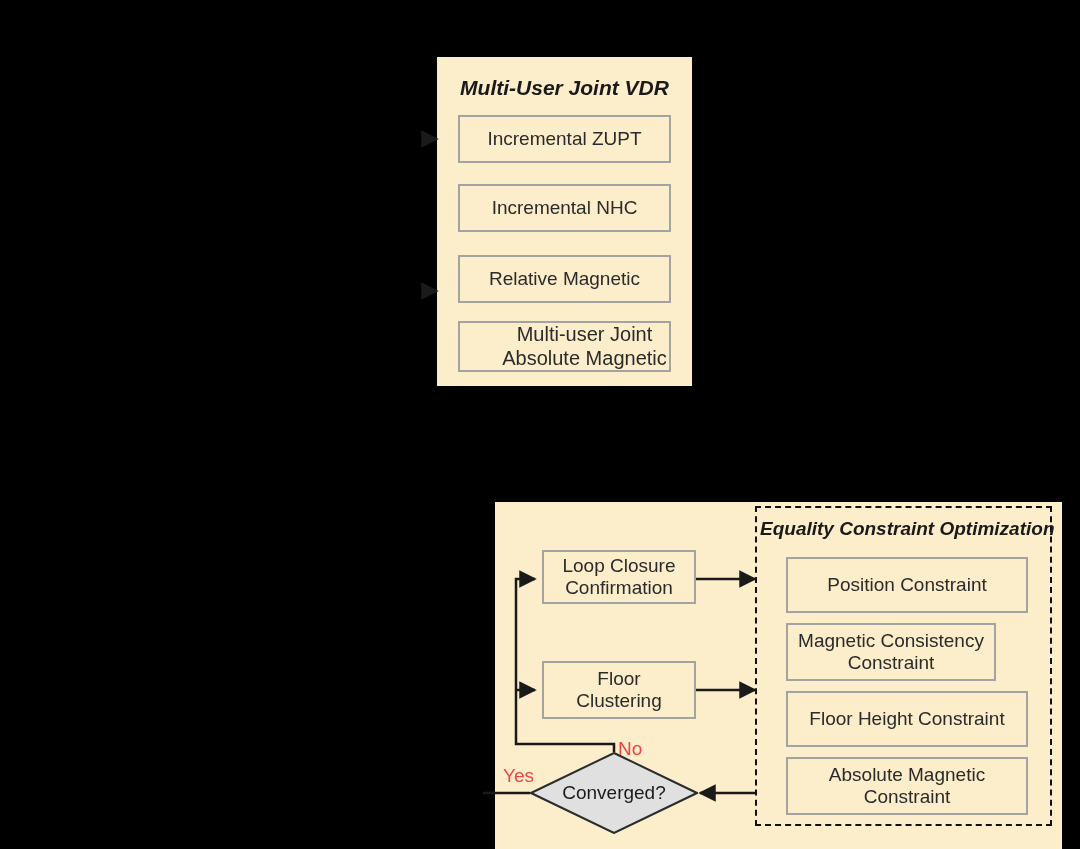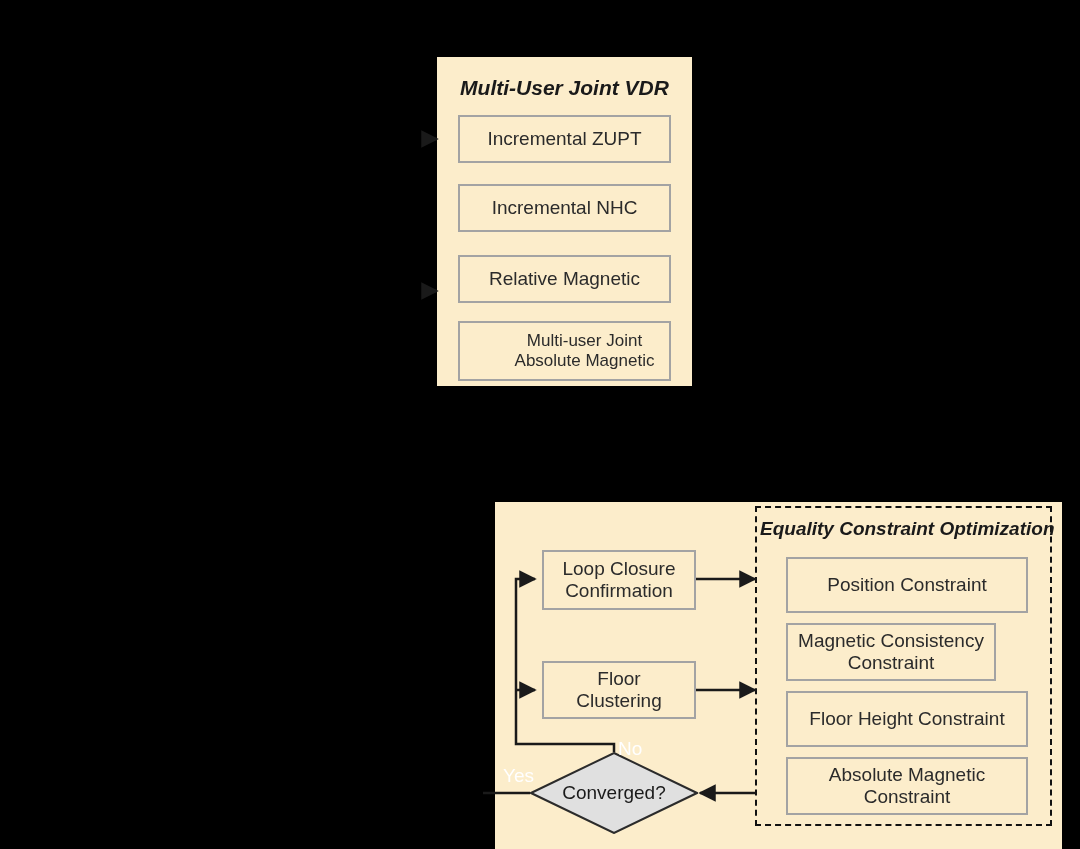--- a/index.html
+++ b/index.html
@@ -44,21 +44,21 @@
     position: absolute;
     box-sizing: border-box;
     border: 2.5px dashed #111111;
     background: transparent;
   }
   .diamond-wrap {
     position: absolute;
   }
   .edge-label {
     position: absolute;
-    color: #ffffff;
+    color: #ef4444;
     white-space: nowrap;
   }
   svg.overlay {
     position: absolute;
     left: 0;
     top: 0;
     width: 1080px;
     height: 849px;
     overflow: visible;
     pointer-events: none;
@@ -72,26 +72,26 @@
   <div class="panel" style="left:437px; top:57px; width:255px; height:329px;"></div>
 
   <div class="panel-title" style="left:437px; top:64px; width:255px; text-align:center; font-size:21px;margin-top:12px;">Multi-User Joint VDR</div>
 
   <div class="node-box" style="left:458px; top:115px; width:213px; height:48px; font-size:19px;">Incremental ZUPT</div>
 
   <div class="node-box" style="left:458px; top:184px; width:213px; height:48px; font-size:19px;">Incremental NHC</div>
 
   <div class="node-box" style="left:458px; top:255px; width:213px; height:48px; font-size:19px;">Relative Magnetic</div>
 
-  <div class="node-box" style="left:458px; top:321px; width:213px; height:60px; font-size:17px;padding-left:40px;">Multi-user Joint
+  <div class="node-box" style="left:458px; top:321px; width:213px; height:51px; font-size:20px;padding-left:40px;">Multi-user Joint
 Absolute Magnetic</div>
 
   <div class="panel" style="left:495px; top:502px; width:567px; height:347px;"></div>
 
-  <div class="node-box" style="left:542px; top:550px; width:154px; height:60px; font-size:19px;">Loop Closure
+  <div class="node-box" style="left:542px; top:550px; width:154px; height:54px; font-size:19px;">Loop Closure
 Confirmation</div>
 
   <div class="node-box" style="left:542px; top:661px; width:154px; height:58px; font-size:19px;">Floor
 Clustering</div>
 
   <div class="dashed-group" style="left:755px; top:506px; width:297px; height:320px;"></div>
 
   <div class="panel-title" style="left:760px; top:518px; width:292px; text-align:center; font-size:19px;">Equality Constraint Optimization</div>
 
   <div class="node-box" style="left:786px; top:557px; width:242px; height:56px; font-size:19px;">Position Constraint</div>

